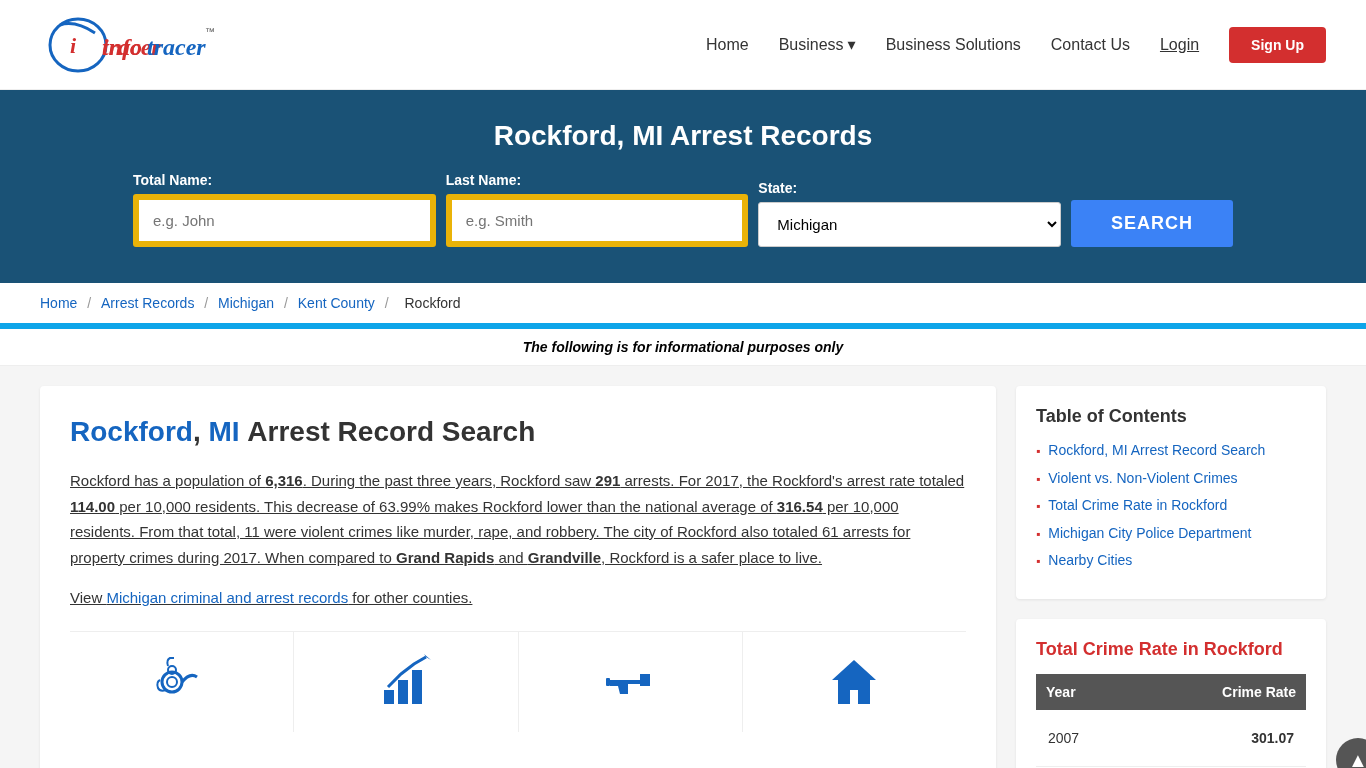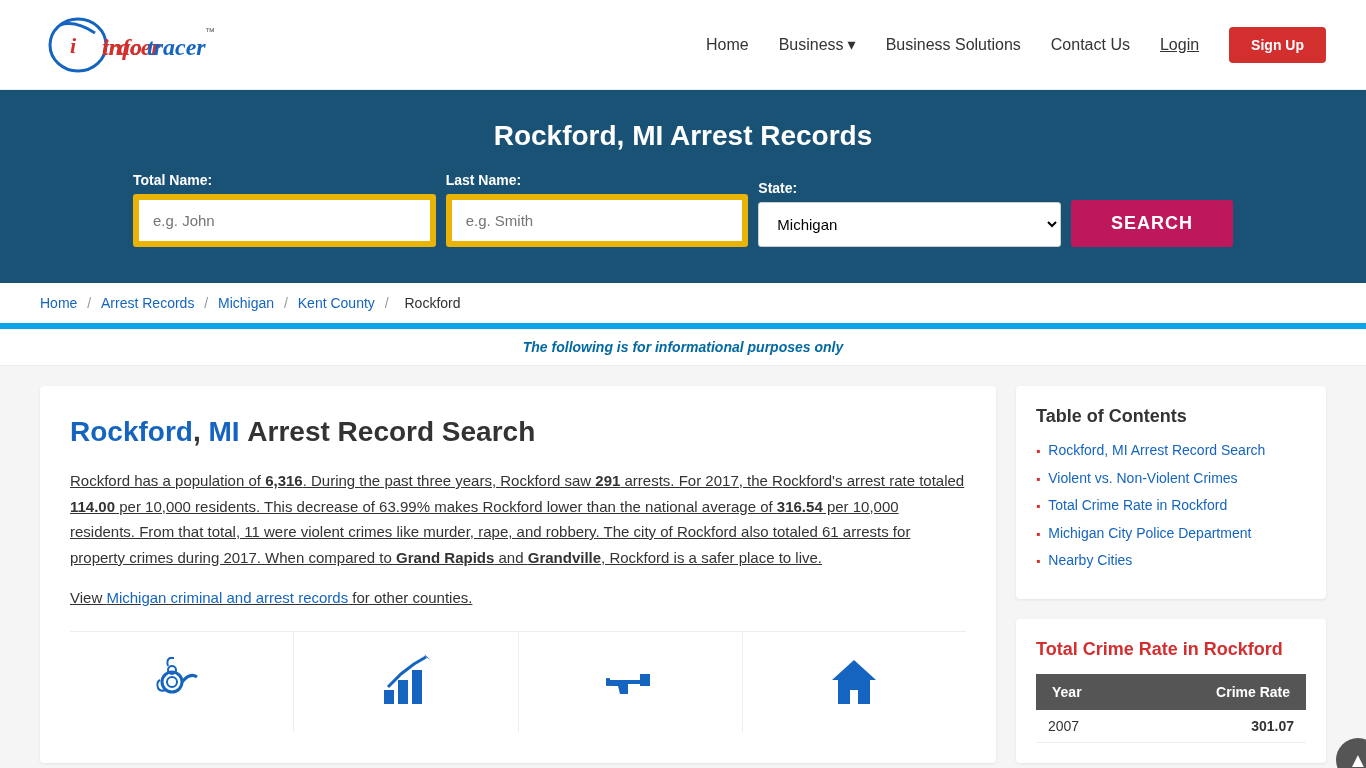--- a/index.html
+++ b/index.html
@@ -18,30 +18,30 @@
     .hero { background: #1a5276; padding: 30px 40px 36px; text-align: center; }
     .hero-title { color: #fff; font-size: 28px; font-weight: bold; margin-bottom: 20px; }
     .search-form { display: flex; align-items: flex-end; gap: 10px; max-width: 1100px; margin: 0 auto; }
     .form-group { display: flex; flex-direction: column; gap: 6px; }
     .form-group label { color: #fff; font-size: 14px; font-weight: bold; text-align: left; }
     .form-group.first-name { flex: 1; }
     .form-group.last-name { flex: 1; }
     .form-group.state { flex: 1; }
     .form-input { padding: 12px 14px; font-size: 15px; border: 6px solid #eab308; border-radius: 3px; width: 100%; }
     .form-select { padding: 12px 14px; font-size: 15px; border: 1px solid #ccc; border-radius: 3px; width: 100%; background: #fff; }
-    .btn-search { background: #be185d; color: #fff; border: none; padding: 12px 40px; font-size: 18px; font-weight: bold; letter-spacing: 1px; border-radius: 3px; cursor: pointer; height: 47px; white-space: nowrap; }
+    .btn-search { background: #3b82f6; color: #fff; border: none; padding: 12px 40px; font-size: 18px; font-weight: bold; letter-spacing: 1px; border-radius: 3px; cursor: pointer; height: 47px; white-space: nowrap; }
 
     
     .breadcrumb { background: #fff; padding: 12px 40px; border-bottom: 6px solid #0ea5e9; }
     .breadcrumb a { color: #1565c0; text-decoration: none; font-size: 14px; }
     .breadcrumb span { color: #999; margin: 0 6px; }
     .breadcrumb .current { color: #333; font-size: 14px; }
 
     
-    .info-bar { background: #fff; text-align: center; padding: 10px; border-bottom: 1px solid #eee; font-size: 14px; color: #0369a1; font-style: italic; }
+    .info-bar { background: #fff; text-align: center; padding: 10px; border-bottom: 1px solid #eee; font-size: 14px; color: #000000; font-style: italic; }
 
     
     .main-content { display: flex; gap: 20px; padding: 20px 40px; max-width: 1366px; margin: 0 auto; }
     .left-panel { flex: 1; background: #fff; border-radius: 4px; padding: 30px; box-shadow: 0 1px 3px rgba(0,0,0,0.08); }
     .right-panel { width: 310px; }
 
     
     .article-title { font-size: 28px; font-weight: bold; color: #333; margin-bottom: 20px; }
     .article-title .city { color: #1565c0; }
     .article-title .state { color: #1565c0; }
@@ -63,23 +63,23 @@
     .toc-list { list-style: none; }
     .toc-list li { display: flex; align-items: flex-start; gap: 8px; margin-bottom: 8px; }
     .toc-list li::before { content: '▪'; color: #d32f2f; font-size: 12px; margin-top: 3px; flex-shrink: 0; }
     .toc-list a { color: #1565c0; text-decoration: none; font-size: 14px; line-height: 1.4; }
 
     
     .crime-box { background: #fff; border-radius: 4px; padding: 20px; box-shadow: 0 1px 3px rgba(0,0,0,0.08); }
     .crime-title { font-size: 18px; font-weight: bold; color: #d32f2f; margin-bottom: 14px; }
     .crime-table { width: 100%; border-collapse: collapse; }
     .crime-table thead tr { background: #555; color: #fff; }
-    .crime-table th { padding: 10px 16px; font-size: 14px; text-align: left; }
+    .crime-table th { padding: 10px 10px; font-size: 14px; text-align: left; }
     .crime-table th:last-child { text-align: right; }
-    .crime-table td { padding: 8px 12px; font-size: 14px; border-bottom: 1px solid #eee; }
+    .crime-table td { padding: 20px 12px; font-size: 14px; border-bottom: 1px solid #eee; }
     .crime-table td:last-child { text-align: right; font-weight: bold; }
     .crime-table tbody tr:nth-child(even) { background: #f9f9f9; }
 
     
     .scroll-top { position: absolute; width: 44px; height: 44px; background: #555; border-radius: 50%; display: flex; align-items: center; justify-content: center; cursor: pointer; }
     .scroll-top-arrow { color: #fff; font-size: 20px; }
   </style>
 </head>
 <body>
 

